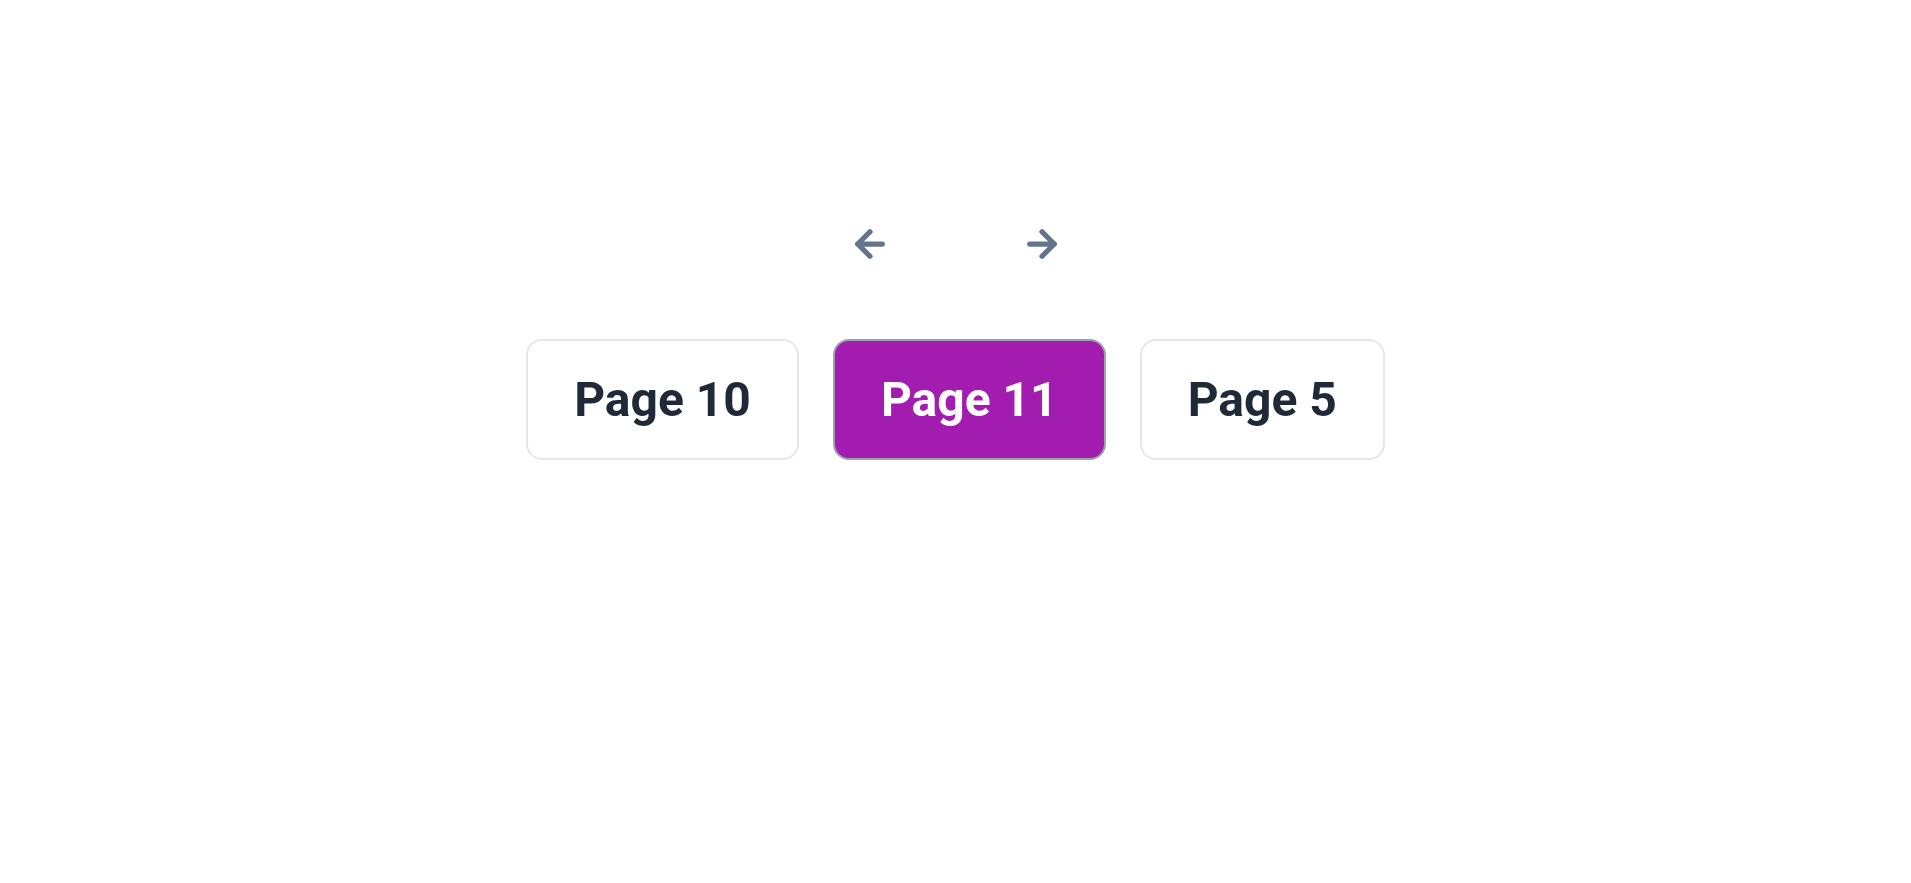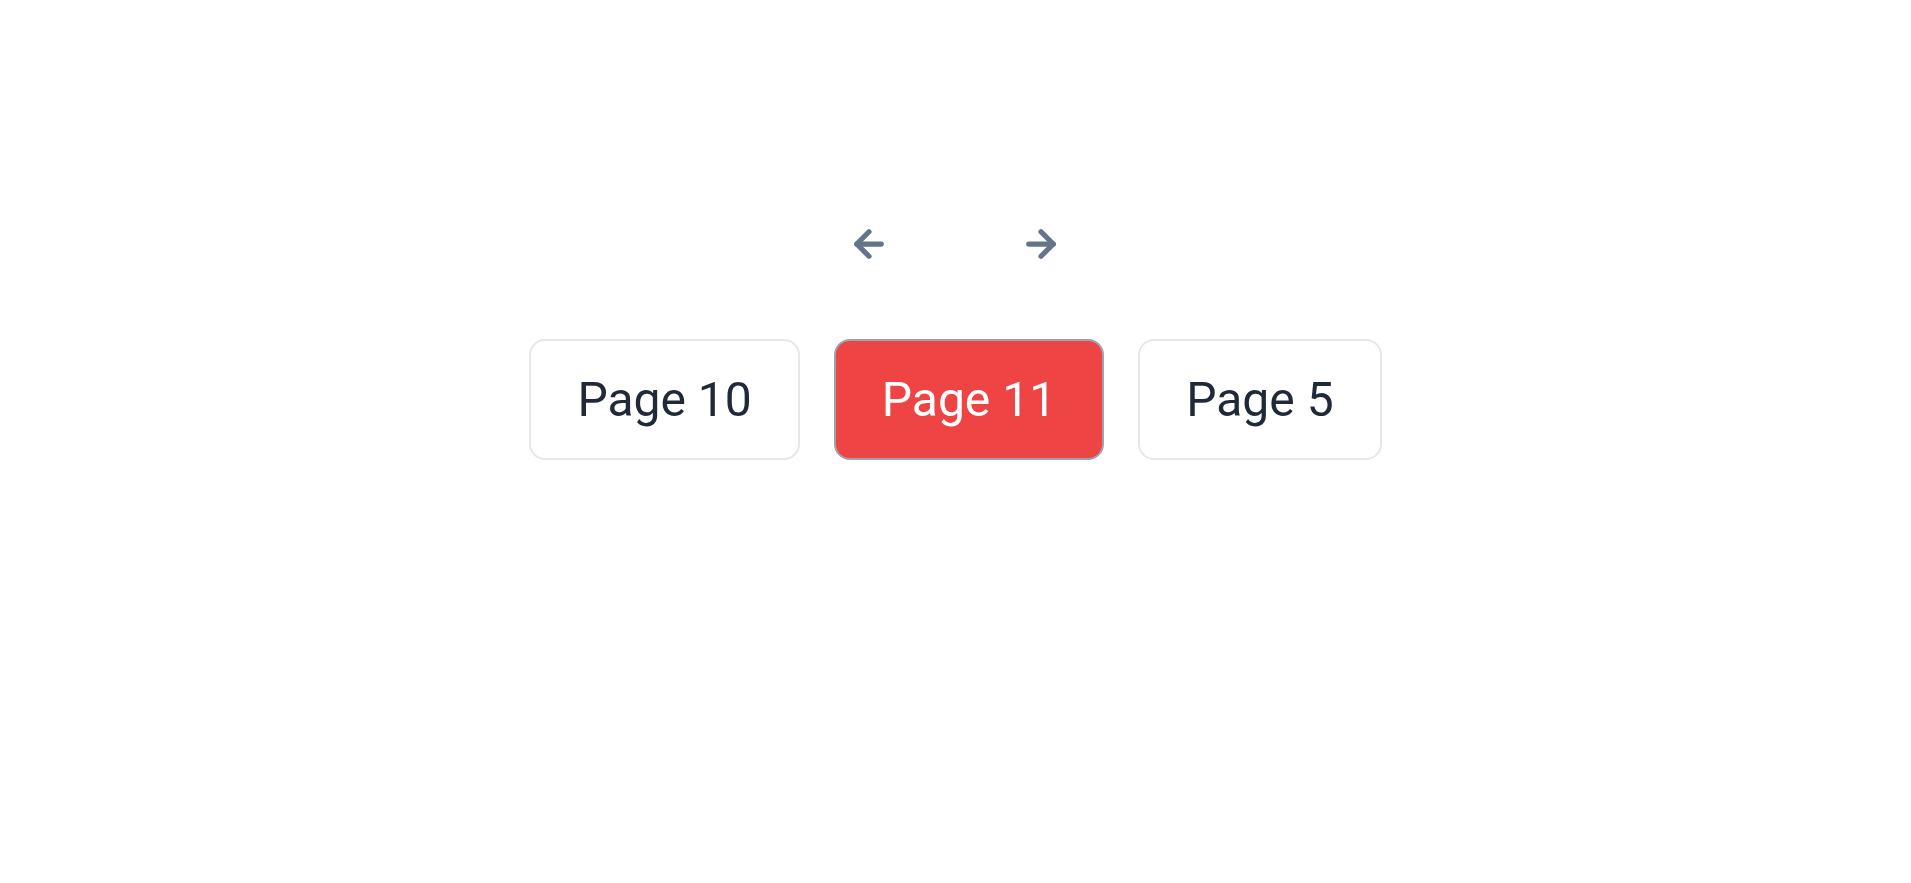--- a/index.html
+++ b/index.html
@@ -60,29 +60,29 @@
       justify-content: center;
     }
     
     .page-button {
       border: 2px solid #e5e7eb;
       background: #ffffff;
       color: #1f2937;
       border-radius: 16px;
       padding: 30px 46px;
       font-size: 48px;
-      font-weight: 400;
+      font-weight: 700;
       cursor: pointer;
       font-family: inherit;
       white-space: nowrap;
       margin-top: 34px;
     }
     
     .page-button.active {
-      background: #ef4444;
+      background: #a21caf;
       color: #ffffff;
       border-color: #9ca3af;
     }
   </style>
 </head>
 <body>
 
 <div class="pagination-container">
   <div class="arrow-row">
     <button class="arrow-btn">

